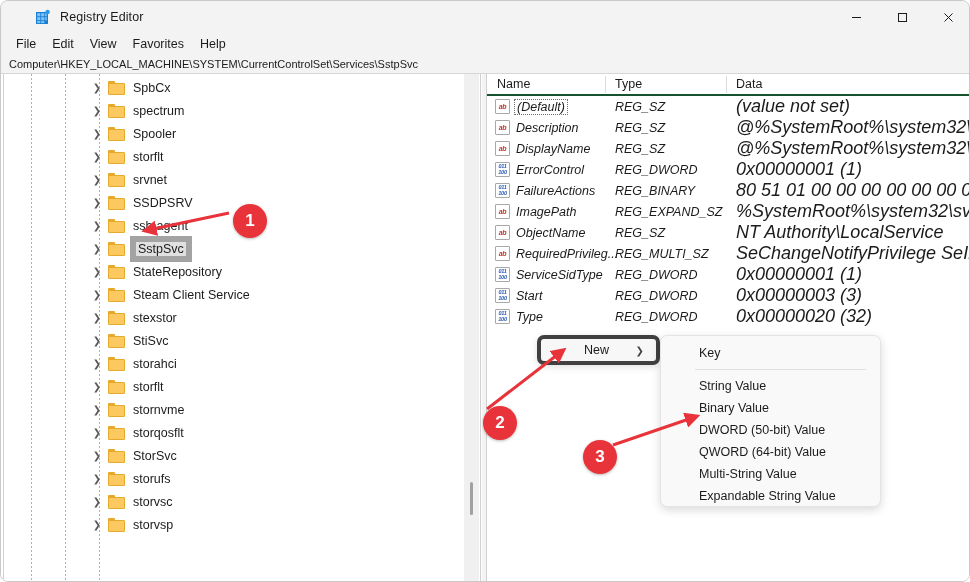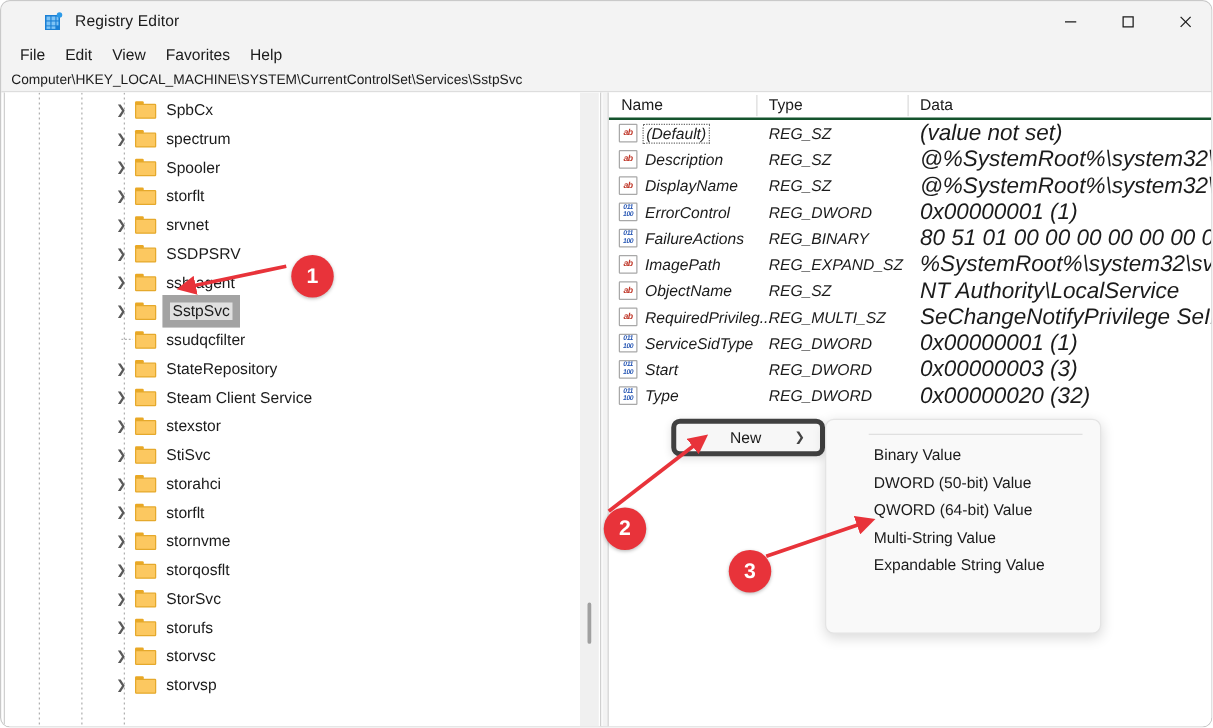--- a/index.html
+++ b/index.html
@@ -399,28 +399,20 @@
           </div>
           <div class="tnode selected">
             <span class="chev">❯</span>
             <span class="folder">
               <span class="tab"></span>
               <span class="body"></span>
             </span>
             <span class="tlabel">SstpSvc</span>
           </div>
           <div class="tnode">
-            <span class="leafline"></span>
-            <span class="folder">
-              <span class="tab"></span>
-              <span class="body"></span>
-            </span>
-            <span class="tlabel">ssudqcfilter</span>
-          </div>
-          <div class="tnode">
             <span class="chev">❯</span>
             <span class="folder">
               <span class="tab"></span>
               <span class="body"></span>
             </span>
             <span class="tlabel">StateRepository</span>
           </div>
           <div class="tnode">
             <span class="chev">❯</span>
             <span class="folder">
@@ -611,21 +603,23 @@
     </div>
 
   </div>
 
   <div id="ctxmenu">
     <span id="ctx-new-label">New</span>
     <span id="ctx-new-chev">❯</span>
   </div>
 
   <div id="submenu">
+      <div class="smitem">Key</div>
       <div class="smsep"></div>
+      <div class="smitem">String Value</div>
       <div class="smitem">Binary Value</div>
       <div class="smitem">DWORD (50-bit) Value</div>
       <div class="smitem">QWORD (64-bit) Value</div>
       <div class="smitem">Multi-String Value</div>
       <div class="smitem">Expandable String Value</div>
     </div>
 
   <svg id="overlay">
     <defs>
       <marker id="ah" markerWidth="5.2" markerHeight="5.2" refX="1.2" refY="2.6" orient="auto">

